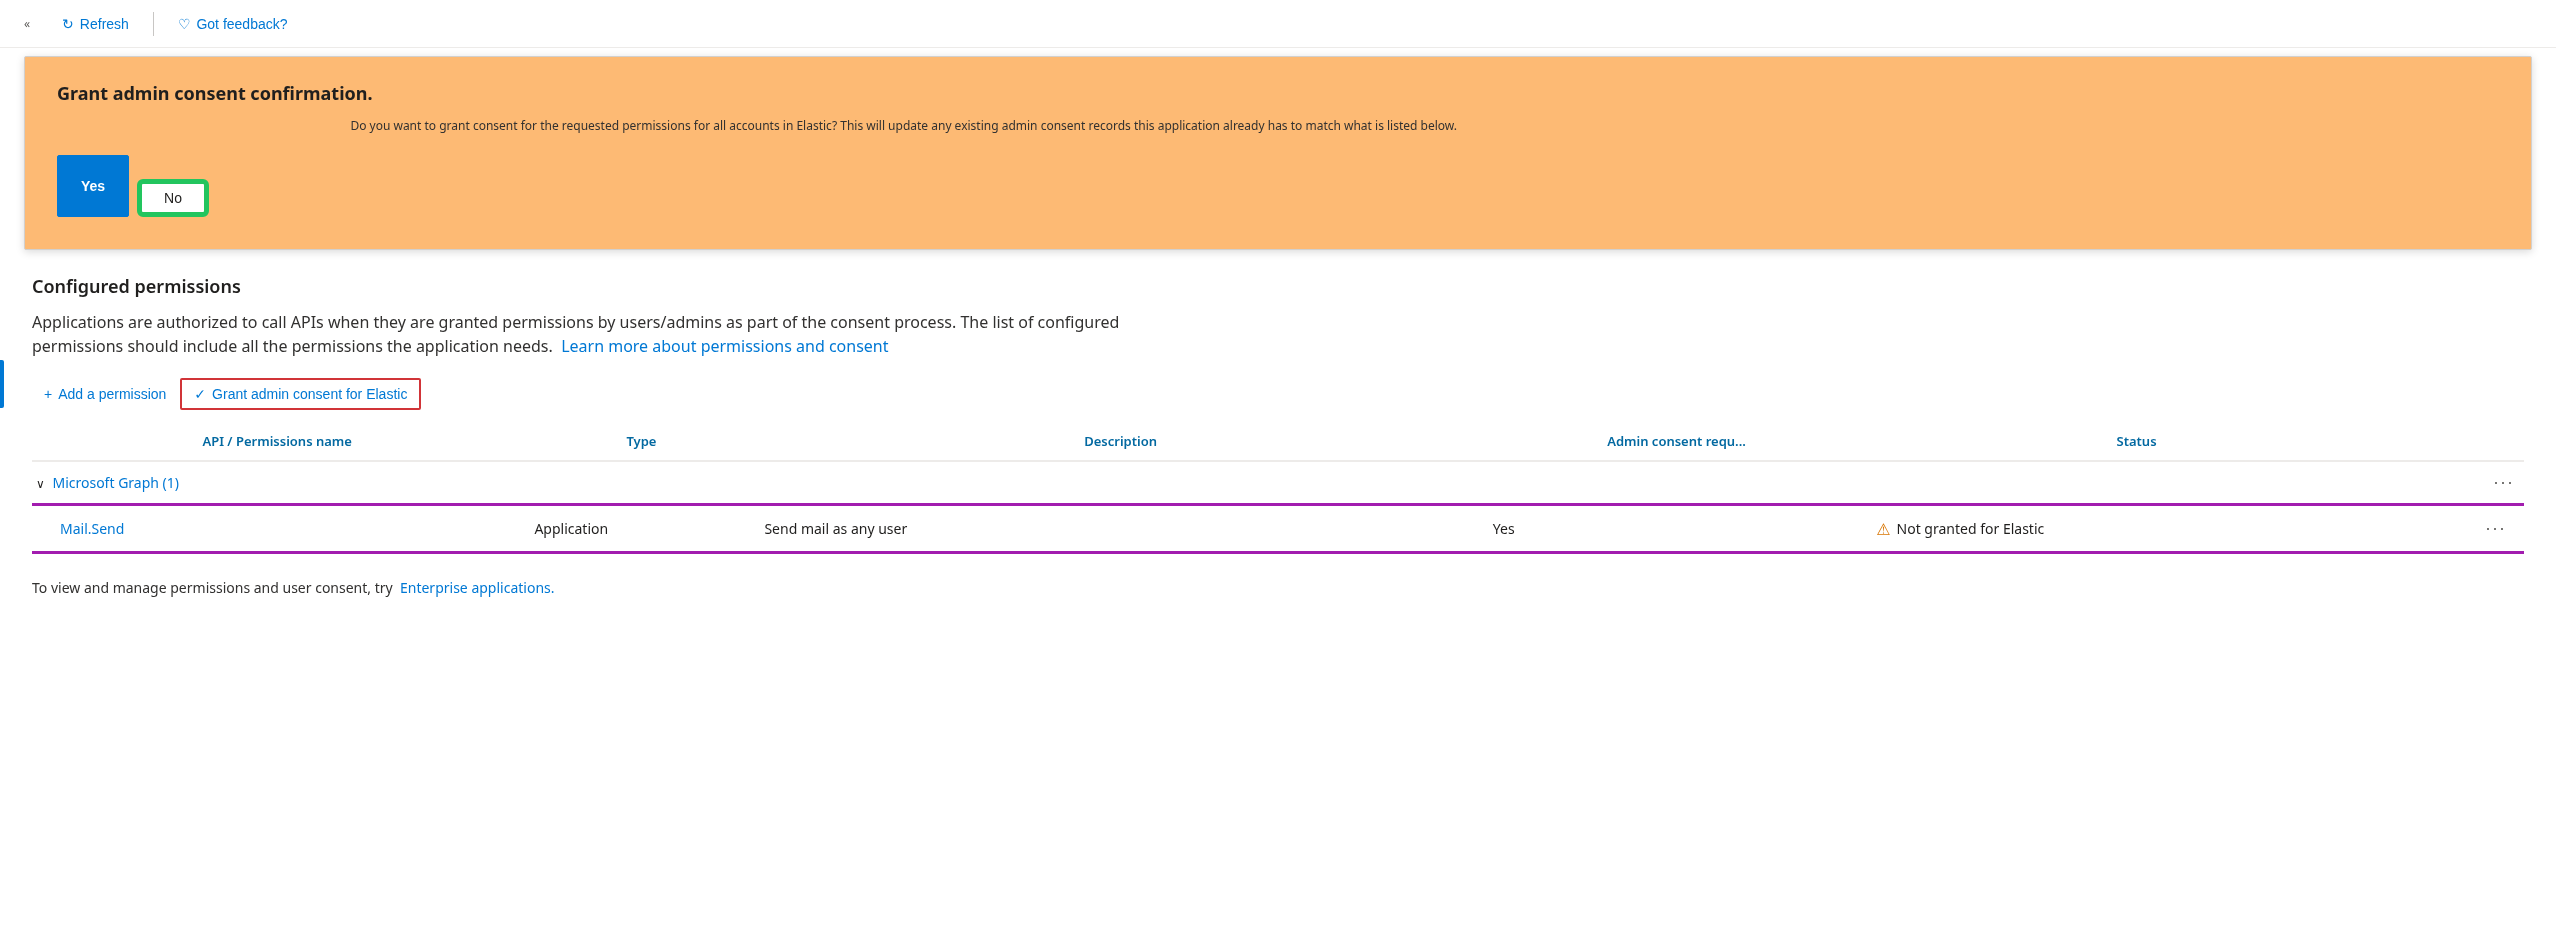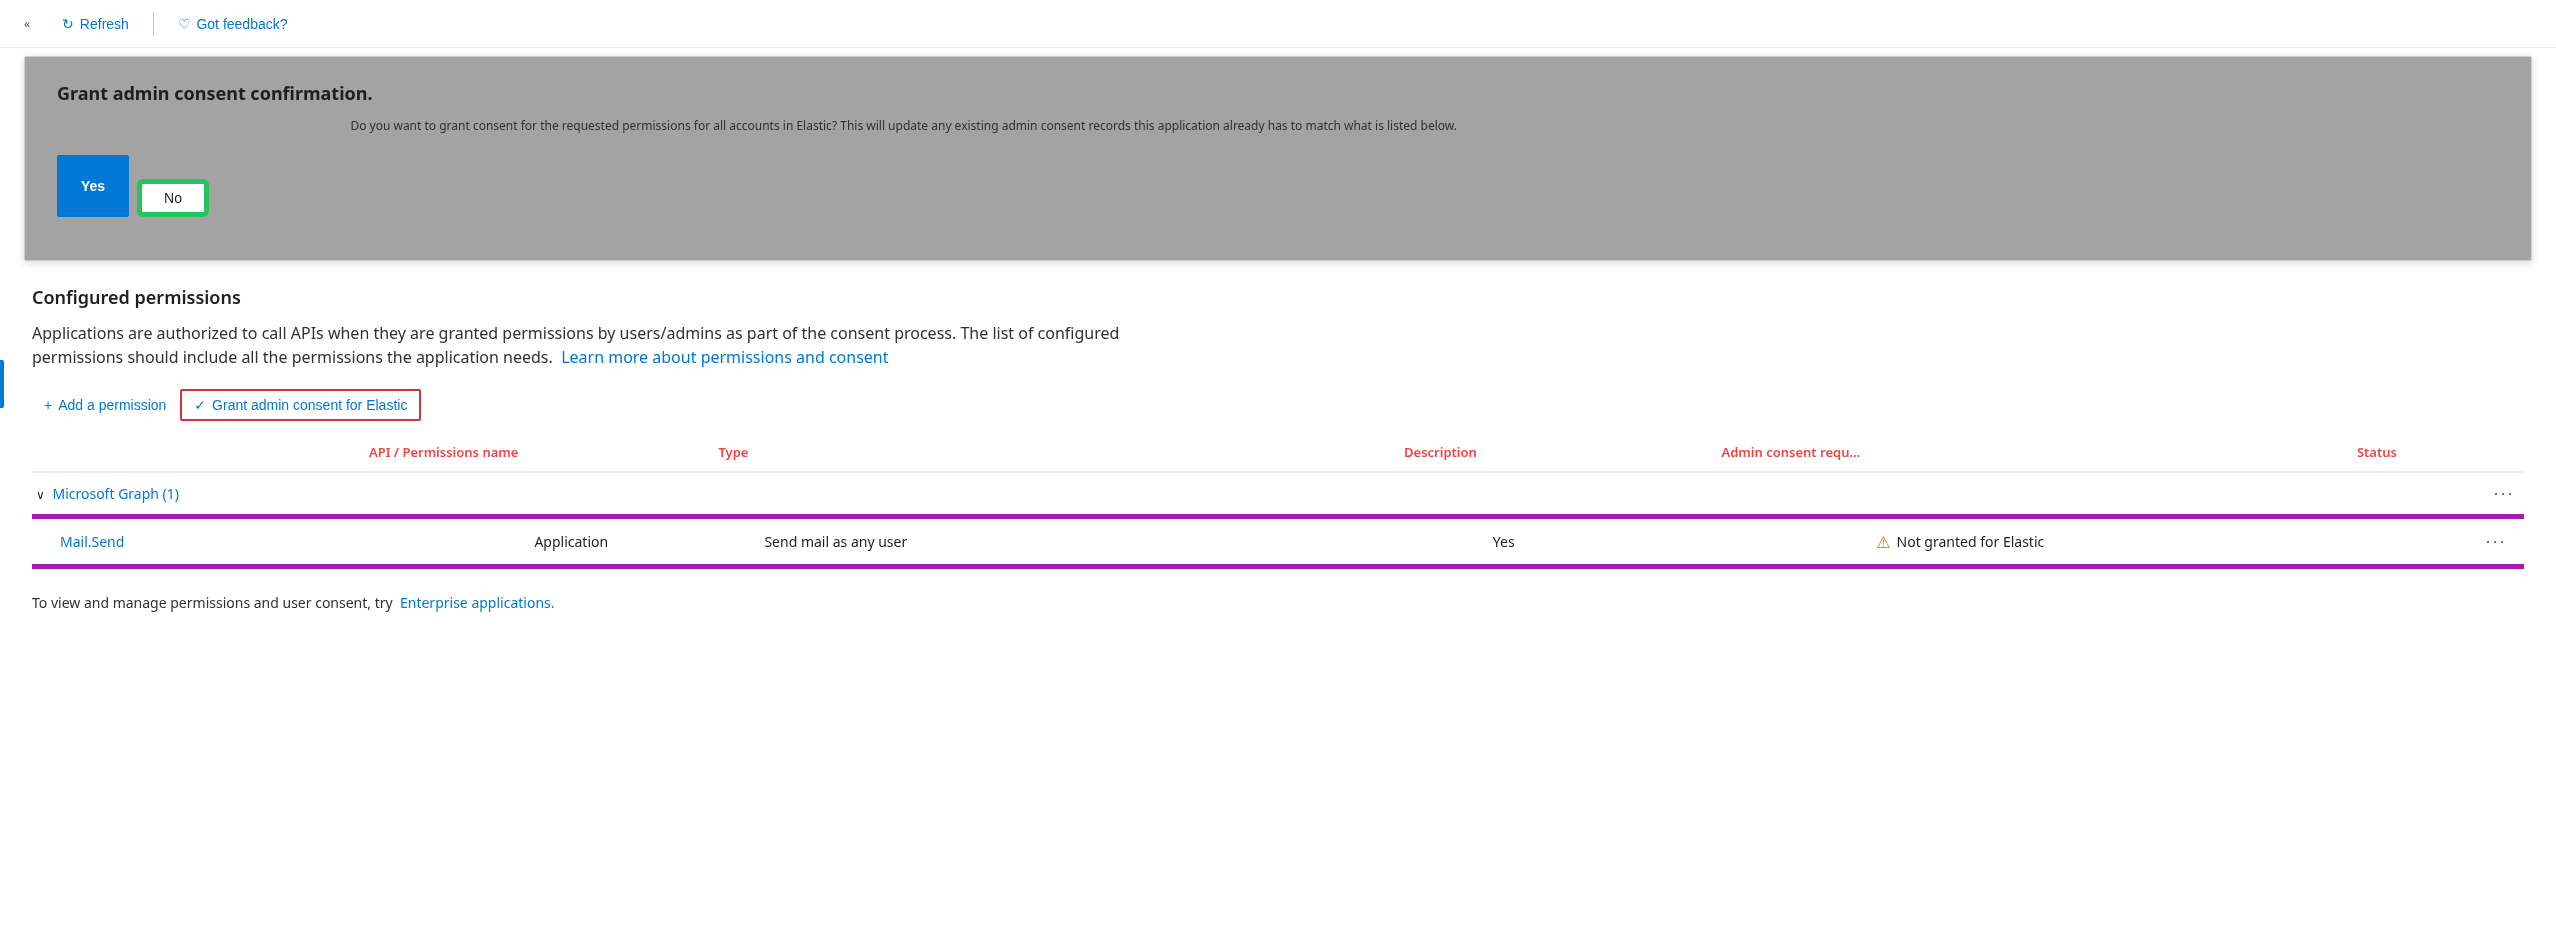--- a/index.html
+++ b/index.html
@@ -41,24 +41,24 @@
     }
     .toolbar-divider {
       width: 1px;
       height: 24px;
       background: #c8c6c4;
       margin: 0 8px;
     }
 
     
     .confirmation-dialog {
-      background: #a3a3a3;
+      background: #fdba74;
       border: 1px solid #d2d0ce;
       border-radius: 2px;
-      padding: 24px 32px 43px;
+      padding: 24px 32px 32px;
       margin: 8px 0 0 0;
       box-shadow: 0 2px 8px rgba(0,0,0,0.15);
       position: relative;
       z-index: 10;
     }
     .confirmation-dialog h2 {
       font-size: 18px;
       font-weight: 700;
       margin-bottom: 12px;
       color: #201f1e;
@@ -163,33 +163,33 @@
       width: 100%;
       border-collapse: collapse;
       margin-top: 4px;
     }
 
     .permissions-table thead tr {
       border-bottom: 2px solid #edebe9;
     }
 
     .permissions-table th {
-      text-align: right;
+      text-align: center;
       padding: 10px 12px 10px 4px;
       font-size: 13px;
       font-weight: 600;
-      color: #ef4444;
+      color: #0369a1;
       white-space: nowrap;
     }
 
     .permissions-table td {
       padding: 10px 12px 10px 4px;
       font-size: 14px;
       color: #201f1e;
-      border-bottom: 5px solid #a21caf;
+      border-bottom: 3px solid #a21caf;
       vertical-align: middle;
     }
 
     .col-name { width: 260px; }
     .col-type { width: 120px; }
     .col-desc { width: 380px; }
     .col-admin { width: 200px; }
     .col-status { width: 280px; }
     .col-actions { width: 60px; text-align: right; }
 

